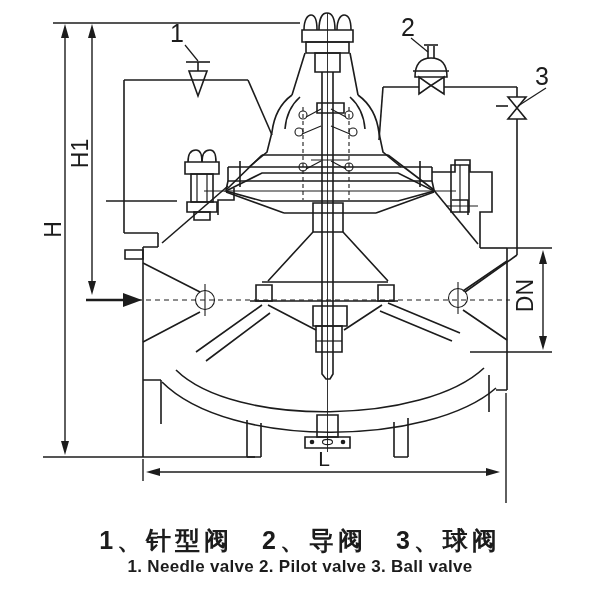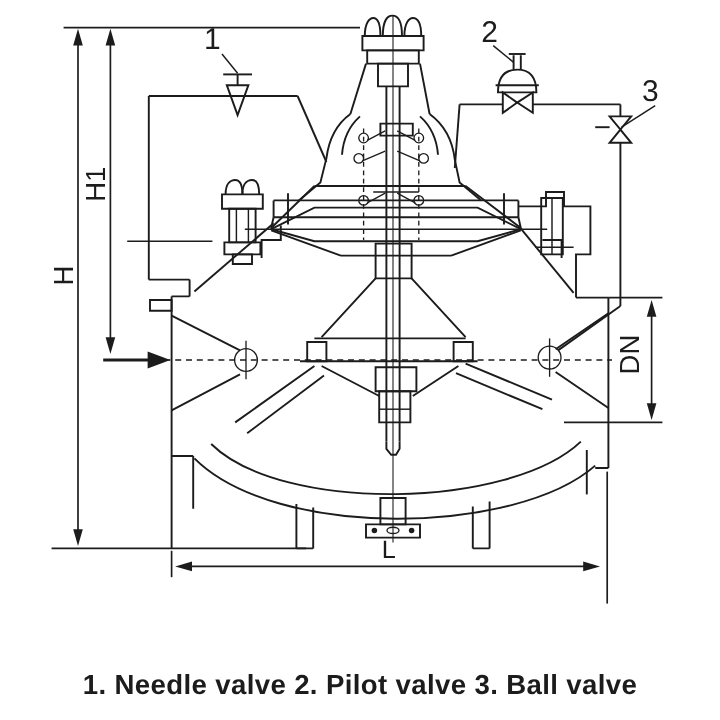--- a/index.html
+++ b/index.html
@@ -22,21 +22,21 @@
   }
   .rot{transform:rotate(-90deg);}
   .callout{font-size:25px;}
   .caption{
     position:absolute;left:0;right:0;
     text-align:center;
     color:var(--line,#1c1c1c);
     white-space:pre;
   }
   .caption-zh{top:524px;font-size:25px;font-weight:700;letter-spacing:4px;}
-  .caption-en{top:557px;font-size:23px;font-weight:700;letter-spacing:0.3px;}
+  .caption-en{top:557px;font-size:17px;font-weight:700;letter-spacing:0.3px;}
 </style>
 </head>
 <body>
 
 <div class="canvas">
 
   <svg class="drawing" width="600" height="600" viewBox="0 0 600 600">
 
     <g stroke="currentColor" stroke-width="1.4" fill="none">
 
@@ -233,15 +233,16 @@
   <div class="lbl rot" style="left:502px;top:284px;width:46px;">DN</div>
 
   <div class="lbl" style="left:309px;top:448px;width:30px;font-size:21px;">L</div>
 
   <div class="lbl callout" style="left:165px;top:21px;width:24px;">1</div>
 
   <div class="lbl callout" style="left:396px;top:15px;width:24px;">2</div>
 
   <div class="lbl callout" style="left:530px;top:64px;width:24px;">3</div>
 
+  <div class="caption caption-zh">1、针型阀　2、导阀　3、球阀</div>
 
   <div class="caption caption-en">1. Needle valve 2. Pilot valve 3. Ball valve</div>
 </div>
 
 </body></html>

